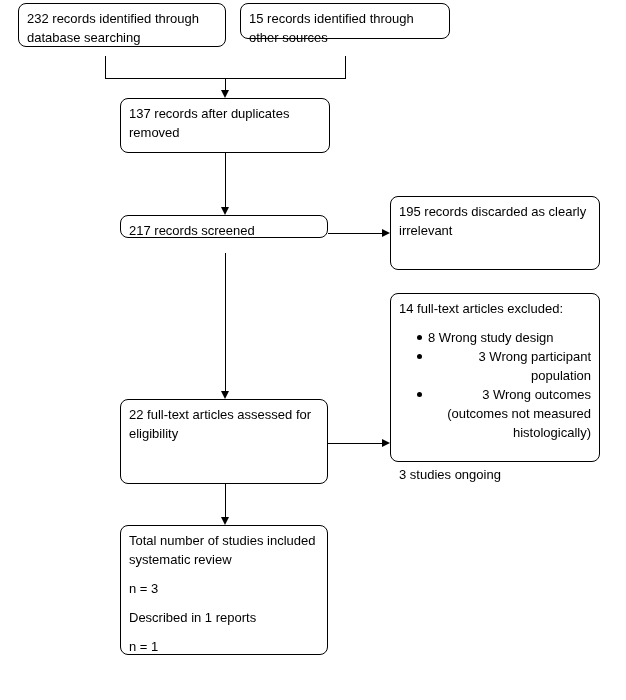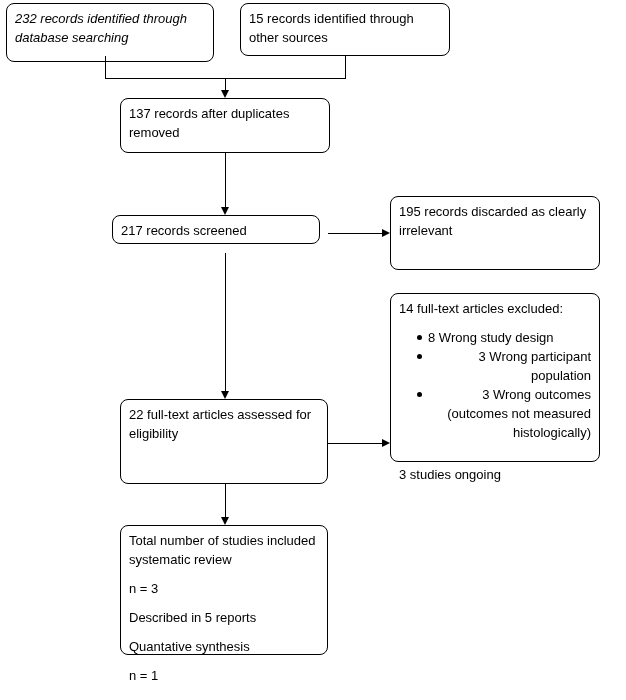--- a/index.html
+++ b/index.html
@@ -19,24 +19,24 @@
     overflow: hidden;
   }
   .box {
     position: absolute;
     box-sizing: border-box;
     background: #ffffff;
     border: 1px solid #000000;
     border-radius: 8px;
     padding: 5px 8px;
   }
-  .box-a { left: 6px;   top: 3px;   width: 208px; height: 59px; font-style: italic; }
-  .box-b { left: 240px; top: 3px;   width: 210px; height: 53px; }
+  .box-a { left: 18px;   top: 3px;   width: 208px; height: 44px; }
+  .box-b { left: 240px; top: 3px;   width: 210px; height: 36px; }
   .box-c { left: 120px; top: 98px;  width: 210px; height: 55px; }
-  .box-d { left: 112px; top: 215px; width: 208px; height: 29px; }
+  .box-d { left: 120px; top: 215px; width: 208px; height: 23px; }
   .box-e { left: 390px; top: 196px; width: 210px; height: 74px; }
   .box-f { left: 120px; top: 399px; width: 208px; height: 85px; }
   .box-g { left: 390px; top: 293px; width: 210px; height: 169px; }
   .box-h { left: 120px; top: 525px; width: 208px; height: 130px; }
 
   .line {
     position: absolute;
     background: #000000;
   }
   .arrow-down {
@@ -112,22 +112,21 @@
         <span class="bullet-dot"></span>
         <span>3 Wrong outcomes (outcomes not measured histologically)</span>
       </div>
     </div>
     <div class="excluded-note">3 studies ongoing</div>
   </div>
 
   <div class="box box-h">
     <p class="para">Total number of studies included systematic review</p>
     <p class="para">n = 3</p>
-    <p class="para">Described in 5 reports</p>
-    <p class="para">Quantative synthesis</p>
+    <p class="para">Described in 1 reports</p>
     <p class="para">n = 1</p>
   </div>
 
   <div class="line" style="left:105px; top:56px; width:1px; height:22px;"></div>
   <div class="line" style="left:345px; top:56px; width:1px; height:22px;"></div>
   <div class="line" style="left:105px; top:78px; width:241px; height:1px;"></div>
 
   <div class="line" style="left:225px; top:78px; width:1px; height:13px;"></div>
   <div class="arrow-down" style="left:221px; top:90px;"></div>
 

